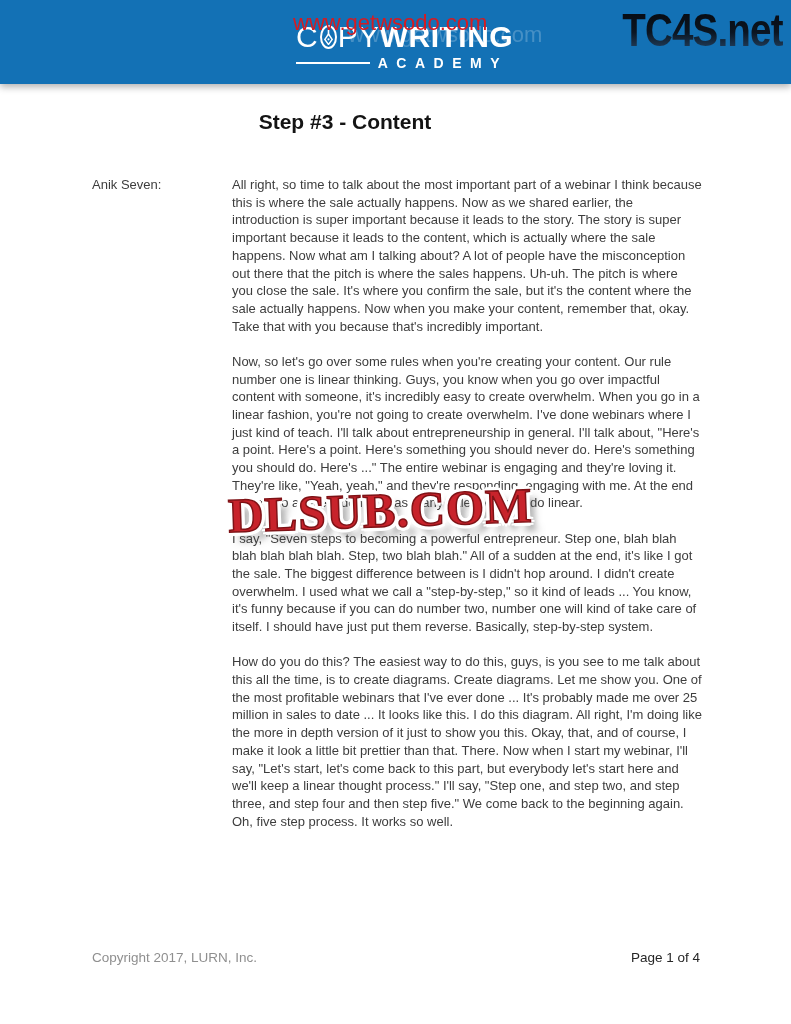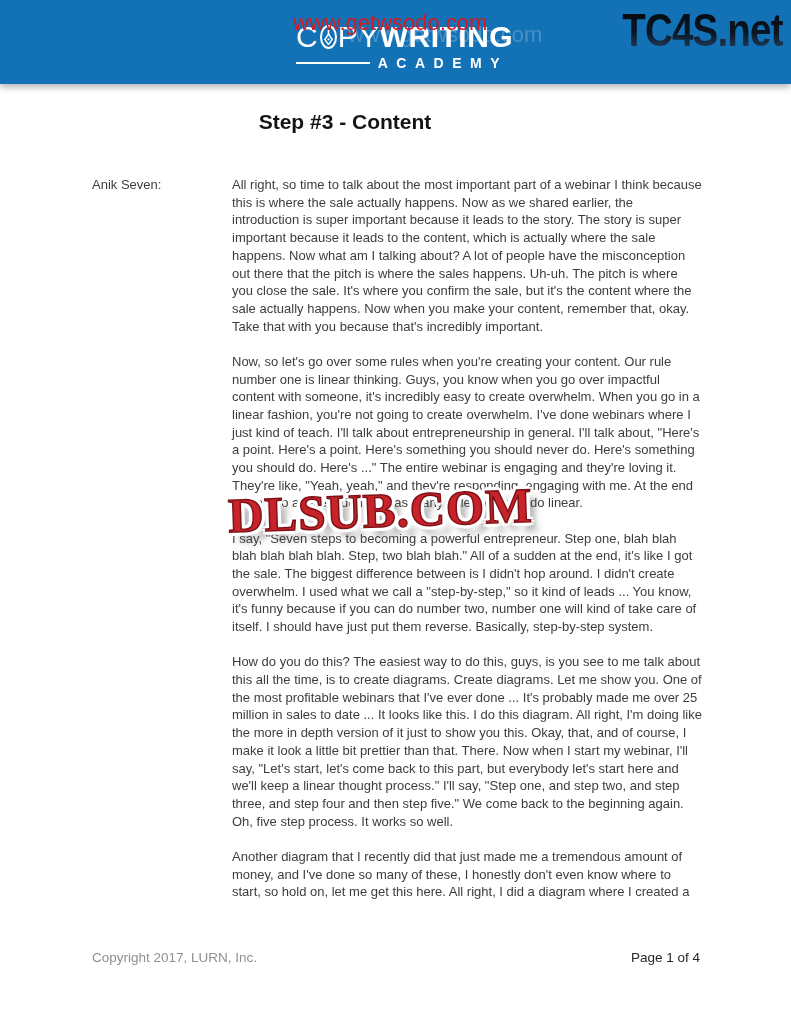--- a/index.html
+++ b/index.html
@@ -124,21 +124,20 @@
 
   <div class="doc-title">Step #3 - Content</div>
 
   <div class="transcript">
     <div class="speaker">Anik Seven:</div>
     <div class="paragraphs">
       <p>All right, so time to talk about the most important part of a webinar I think because this is where the sale actually happens. Now as we shared earlier, the introduction is super important because it leads to the story. The story is super important because it leads to the content, which is actually where the sale happens. Now what am I talking about? A lot of people have the misconception out there that the pitch is where the sales happens. Uh-uh. The pitch is where you close the sale. It's where you confirm the sale, but it's the content where the sale actually happens. Now when you make your content, remember that, okay. Take that with you because that's incredibly important.</p>
       <p>Now, so let's go over some rules when you're creating your content. Our rule number one is linear thinking. Guys, you know when you go over impactful content with someone, it's incredibly easy to create overwhelm. When you go in a linear fashion, you're not going to create overwhelm. I've done webinars where I just kind of teach. I'll talk about entrepreneurship in general. I'll talk about, "Here's a point. Here's a point. Here's something you should never do. Here's something you should do. Here's ..." The entire webinar is engaging and they're loving it. They're like, "Yeah, yeah," and they're responding, engaging with me. At the end when I do a sale, I don't get as many sales versus I do linear.</p>
       <p>I say, "Seven steps to becoming a powerful entrepreneur. Step one, blah blah blah blah blah blah. Step, two blah blah." All of a sudden at the end, it's like I got the sale. The biggest difference between is I didn't hop around. I didn't create overwhelm. I used what we call a "step-by-step," so it kind of leads ... You know, it's funny because if you can do number two, number one will kind of take care of itself. I should have just put them reverse. Basically, step-by-step system.</p>
       <p>How do you do this? The easiest way to do this, guys, is you see to me talk about this all the time, is to create diagrams. Create diagrams. Let me show you. One of the most profitable webinars that I've ever done ... It's probably made me over 25 million in sales to date ... It looks like this. I do this diagram. All right, I'm doing like the more in depth version of it just to show you this. Okay, that, and of course, I make it look a little bit prettier than that. There. Now when I start my webinar, I'll say, "Let's start, let's come back to this part, but everybody let's start here and we'll keep a linear thought process." I'll say, "Step one, and step two, and step three, and step four and then step five." We come back to the beginning again. Oh, five step process. It works so well.</p>
-      <p>Another diagram that I recently did that just made me a tremendous amount of money, and I've done so many of these, I honestly don't even know where to start, so hold on, let me get this here. All right, I did a diagram where I created a</p>
     </div>
   </div>
 
   <div class="dlsub">DLSUB.COM</div>
 
   <div class="footer">
     <span class="copyright">Copyright 2017, LURN, Inc.</span>
     <span class="page-num">Page 1 of 4</span>
   </div>
 

